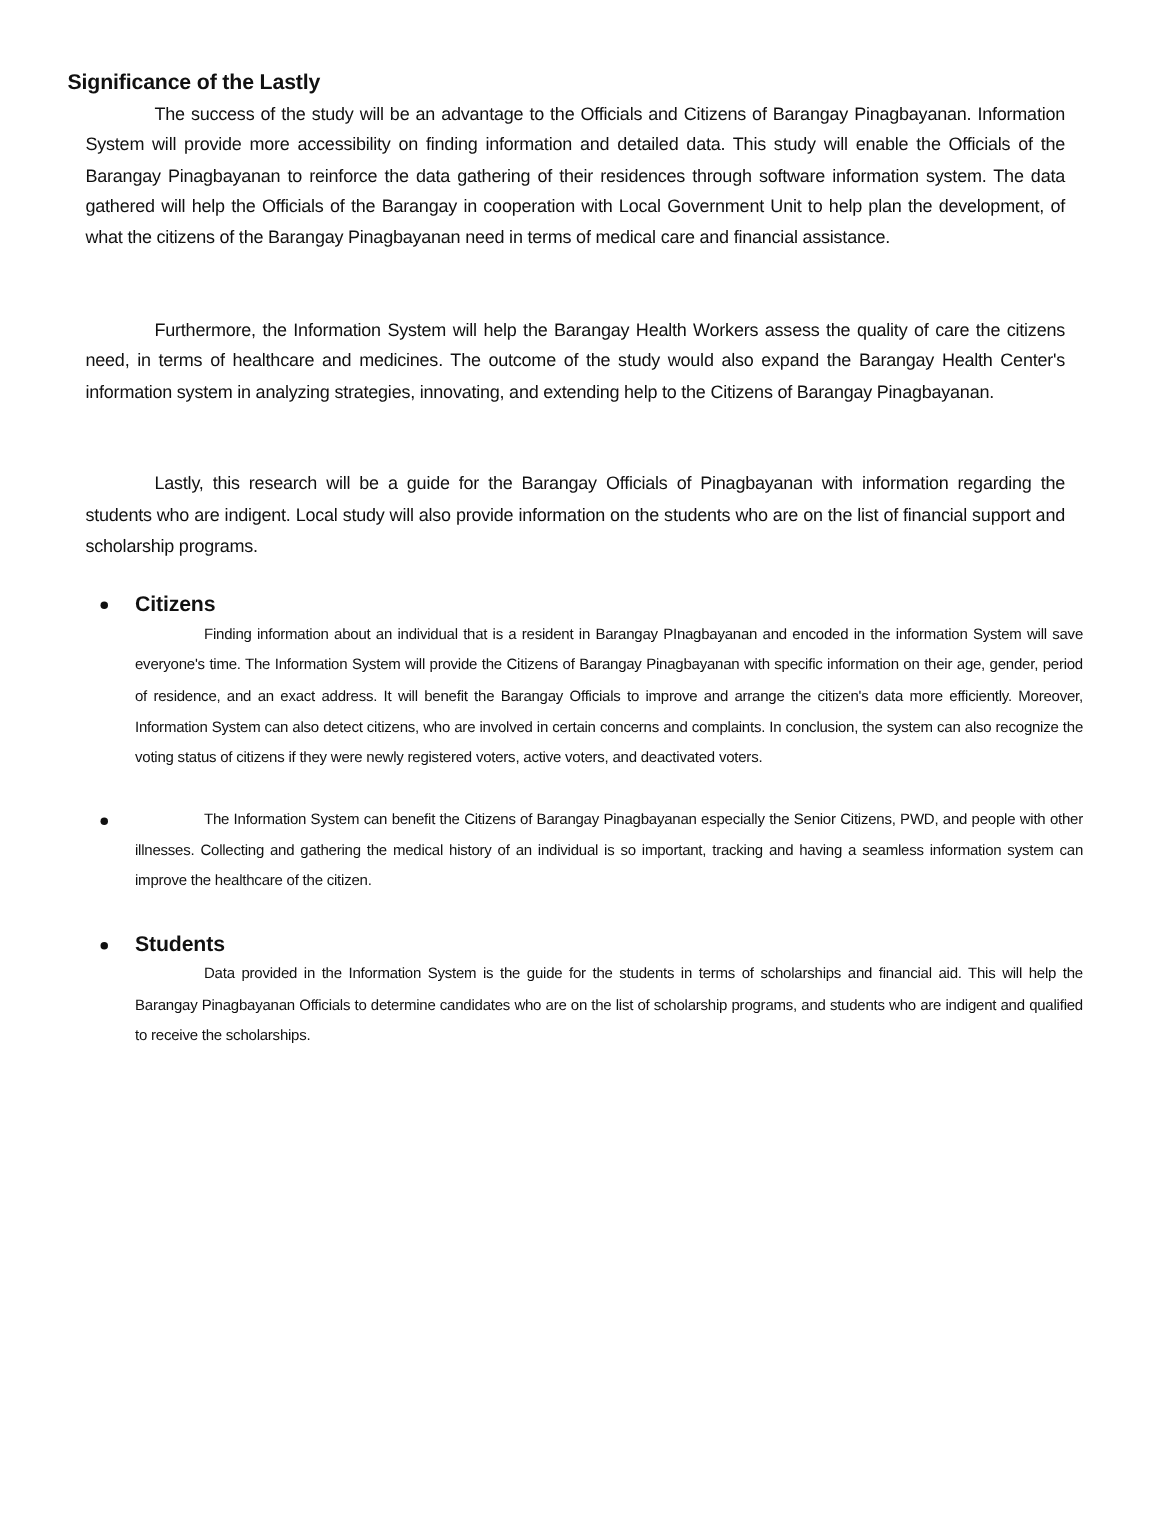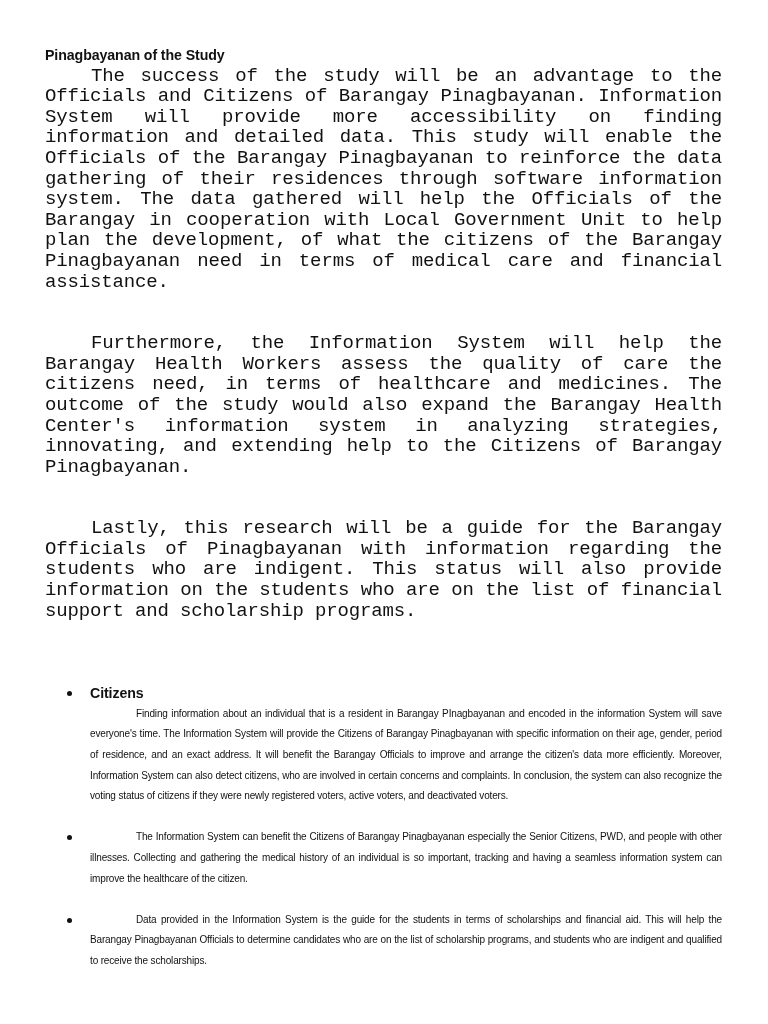--- a/index.html
+++ b/index.html
@@ -6,52 +6,53 @@
   body {
     width: 768px; height: 1024px; overflow: hidden; position: relative;
     font-family: "Liberation Sans", sans-serif; color: #111111;
   }
   .page { position: absolute; left: 45px; top: 45px; width: 677px; }
   .heading {
     font-weight: bold; font-size: 14.2px; line-height: 20.6px;
     margin: 0 0 0 0; letter-spacing: -0.1px;
   }
   .para {
-    font-size: 19px; line-height: 20.6px; text-align: justify;
-    text-indent: 46px; margin: 0; letter-spacing: -0.15px; font-family: Liberation Mono, monospace;
+    font-size: 12px; line-height: 20.6px; text-align: justify;
+    text-indent: 46px; margin: 12px; letter-spacing: -0.15px;
   }
   .p1 { margin-top: 0px; }
   .p2 { margin-top: 41px; }
   .p3 { margin-top: 41px; }
-  .list { list-style: none; margin: 62px 0 0 0; padding: 0; }
+  .list { list-style: none; margin: 19px 0 0 0; padding: 0; }
   .list-item { position: relative; padding-left: 45px; margin-bottom: 20.6px; }
   .bullet {
     position: absolute; left: 22px; top: 8px; width: 5px; height: 5px;
     background: #111; border-radius: 50%;
   }
   .item-title { font-weight: bold; font-size: 14.2px; line-height: 20.6px; letter-spacing: -0.1px; }
   .item-text { font-size: 10px; line-height: 20.6px; text-align: justify; text-indent: 46px; margin: 0; letter-spacing: -0.15px; }
 </style>
 </head>
 <body>
 
 <div class="page">
-  <div class="heading">Pinagbayanan of the Study</div>
+  <div class="heading">Significance of the Lastly</div>
   <p class="para p1">The success of the study will be an advantage to the Officials and Citizens of Barangay Pinagbayanan. Information System will provide more accessibility on finding information and detailed data. This study will enable the Officials of the Barangay Pinagbayanan to reinforce the data gathering of their residences through software information system. The data gathered will help the Officials of the Barangay in cooperation with Local Government Unit to help plan the development, of what the citizens of the Barangay Pinagbayanan need in terms of medical care and financial assistance.</p>
   <p class="para p2">Furthermore, the Information System will help the Barangay Health Workers assess the quality of care the citizens need, in terms of healthcare and medicines. The outcome of the study would also expand the Barangay Health Center's information system in analyzing strategies, innovating, and extending help to the Citizens of Barangay Pinagbayanan.</p>
-  <p class="para p3">Lastly, this research will be a guide for the Barangay Officials of Pinagbayanan with information regarding the students who are indigent. This status will also provide information on the students who are on the list of financial support and scholarship programs.</p>
+  <p class="para p3">Lastly, this research will be a guide for the Barangay Officials of Pinagbayanan with information regarding the students who are indigent. Local study will also provide information on the students who are on the list of financial support and scholarship programs.</p>
 
   <ul class="list">
     <li class="list-item">
       <span class="bullet"></span>
       <div class="item-title">Citizens</div>
       <p class="item-text">Finding information about an individual that is a resident in Barangay PInagbayanan and encoded in the information System will save everyone's time. The Information System will provide the Citizens of Barangay Pinagbayanan with specific information on their age, gender, period of residence, and an exact address. It will benefit the Barangay Officials to improve and arrange the citizen's data more efficiently. Moreover, Information System can also detect citizens, who are involved in certain concerns and complaints. In conclusion, the system can also recognize the voting status of citizens if they were newly registered voters, active voters, and deactivated voters.</p>
     </li>
     <li class="list-item">
       <span class="bullet"></span>
       <p class="item-text">The Information System can benefit the Citizens of Barangay Pinagbayanan especially the Senior Citizens, PWD, and people with other illnesses. Collecting and gathering the medical history of an individual is so important, tracking and having a seamless information system can improve the healthcare of the citizen.</p>
     </li>
     <li class="list-item">
       <span class="bullet"></span>
+      <div class="item-title">Students</div>
       <p class="item-text">Data provided in the Information System is the guide for the students in terms of scholarships and financial aid. This will help the Barangay Pinagbayanan Officials to determine candidates who are on the list of scholarship programs, and students who are indigent and qualified to receive the scholarships.</p>
     </li>
   </ul>
 </div>
 
 </body></html>

